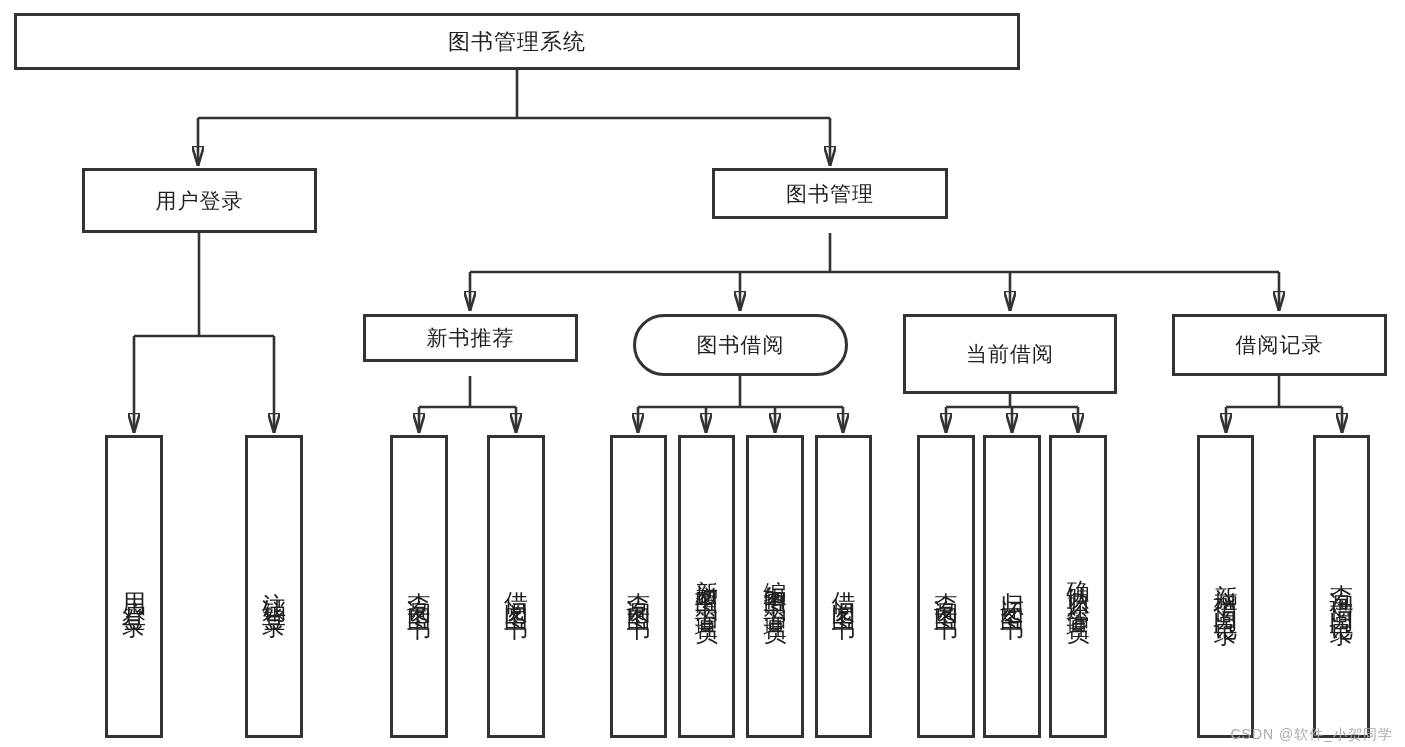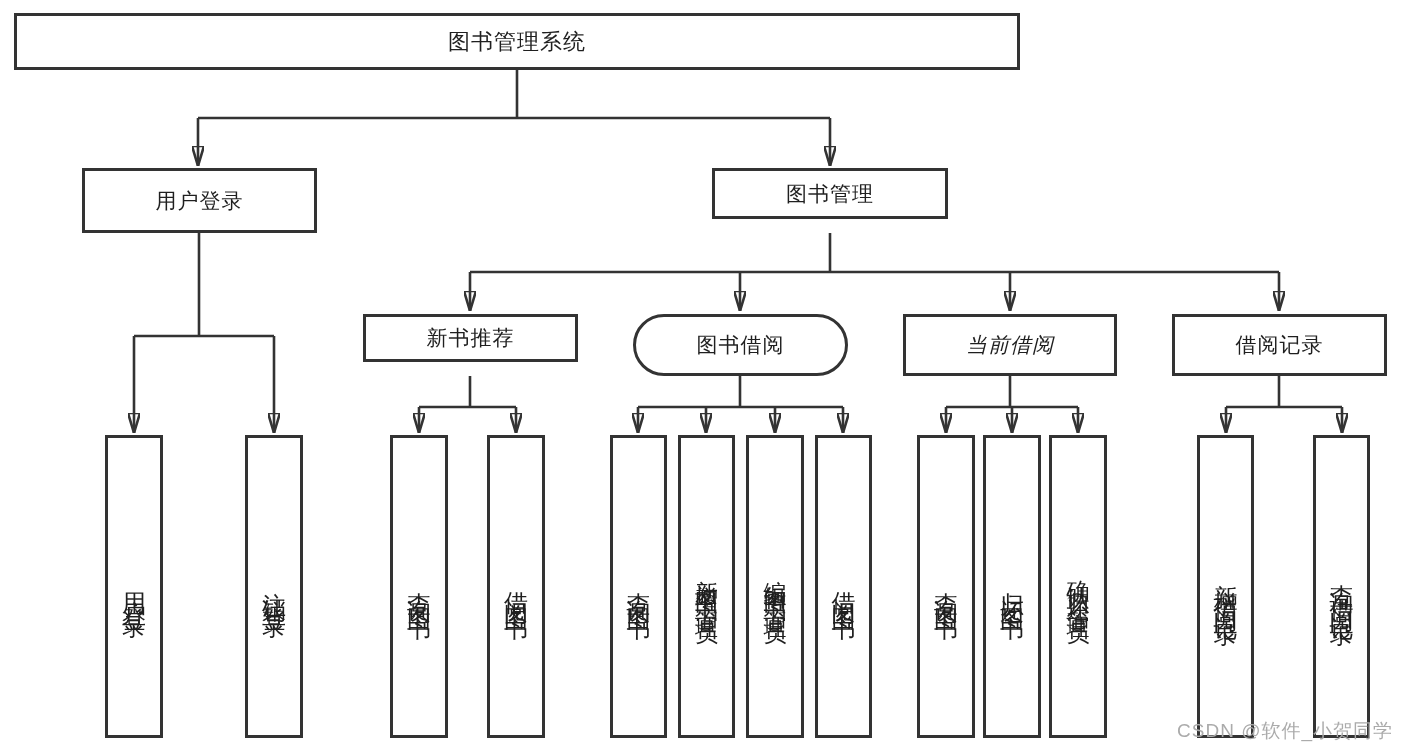--- a/index.html
+++ b/index.html
@@ -44,21 +44,21 @@
     font-size: 24px;
     letter-spacing: 8px;
     line-height: 1;
     padding-top: 4px;
   }
   .v.long { letter-spacing: 6px; font-size: 23px; }
   #watermark {
     position: absolute;
     right: 12px;
     bottom: 3px;
-    font-size: 19px;
+    font-size: 14px;
     color: #ababab;
     letter-spacing: 1px;
     white-space: nowrap;
   }
 </style>
 </head>
 <body>
 
 <div id="canvas">
 
@@ -117,21 +117,21 @@
     </g>
   </svg>
 
   <div class="node h root-node" style="left:14px; top:13px; width:1006px; height:57px;">图书管理系统</div>
 
   <div class="node h" style="left:82px; top:168px; width:235px; height:65px;">用户登录</div>
   <div class="node h" style="left:712px; top:168px; width:236px; height:51px;">图书管理</div>
 
   <div class="node h" style="left:363px; top:314px; width:215px; height:48px;">新书推荐</div>
   <div class="node h" style="left:633px; top:314px; width:215px; height:62px;border-radius:31px;">图书借阅</div>
-  <div class="node h" style="left:903px; top:314px; width:214px; height:62px;font-style:italic;">当前借阅</div>
+  <div class="node h" style="left:903px; top:314px; width:214px; height:80px;">当前借阅</div>
   <div class="node h" style="left:1172px; top:314px; width:215px; height:62px;">借阅记录</div>
 
   <div class="node v" style="left:105px; top:435px; width:58px; height:303px;">用户登录</div>
   <div class="node v" style="left:245px; top:435px; width:58px; height:303px;">注销登录</div>
 
   <div class="node v" style="left:390px; top:435px; width:58px; height:303px;">查询图书</div>
   <div class="node v" style="left:487px; top:435px; width:58px; height:303px;">借阅图书</div>
 
   <div class="node v" style="left:610px; top:435px; width:57px; height:303px;">查询图书</div>
   <div class="node v long" style="left:678px; top:435px; width:57px; height:303px;">新增图书（管理员）</div>

